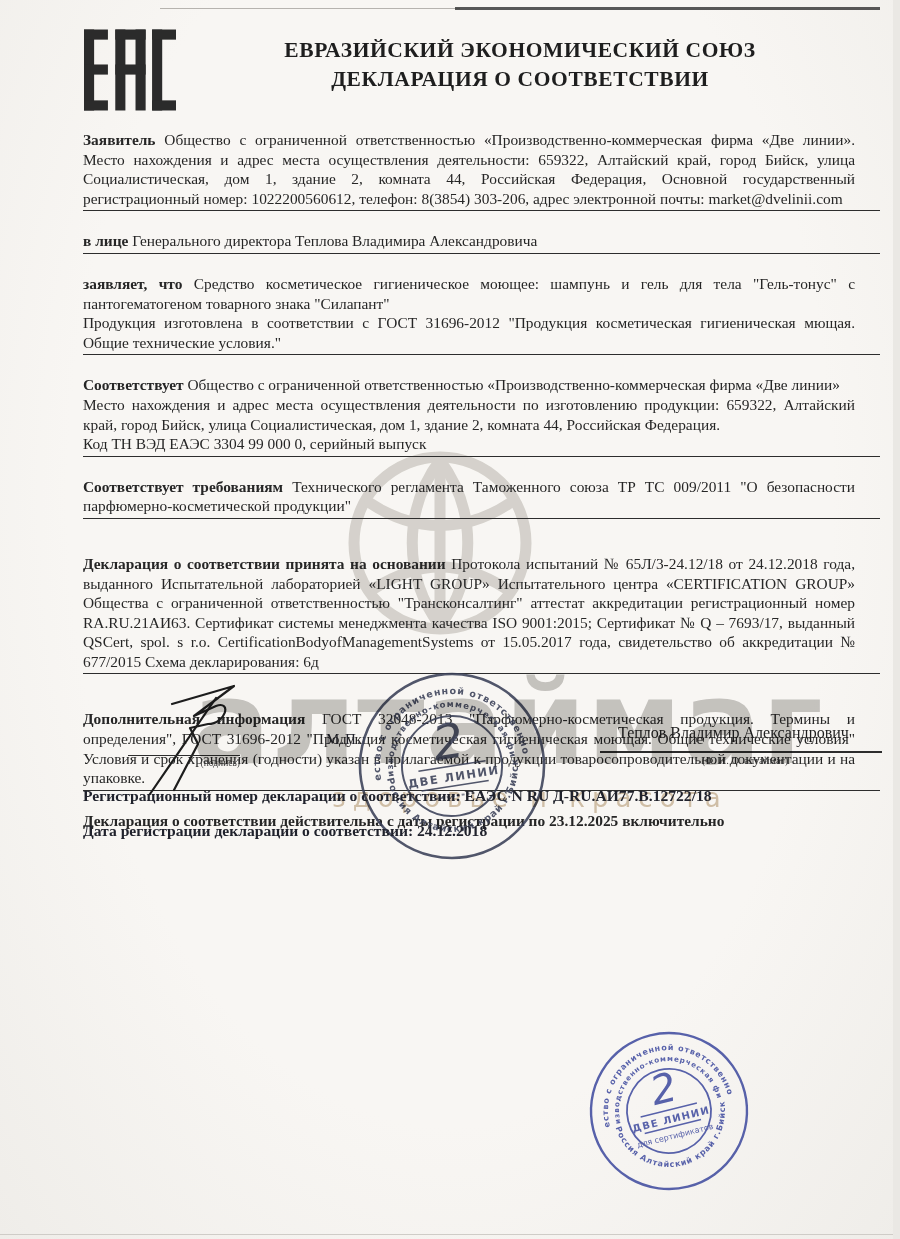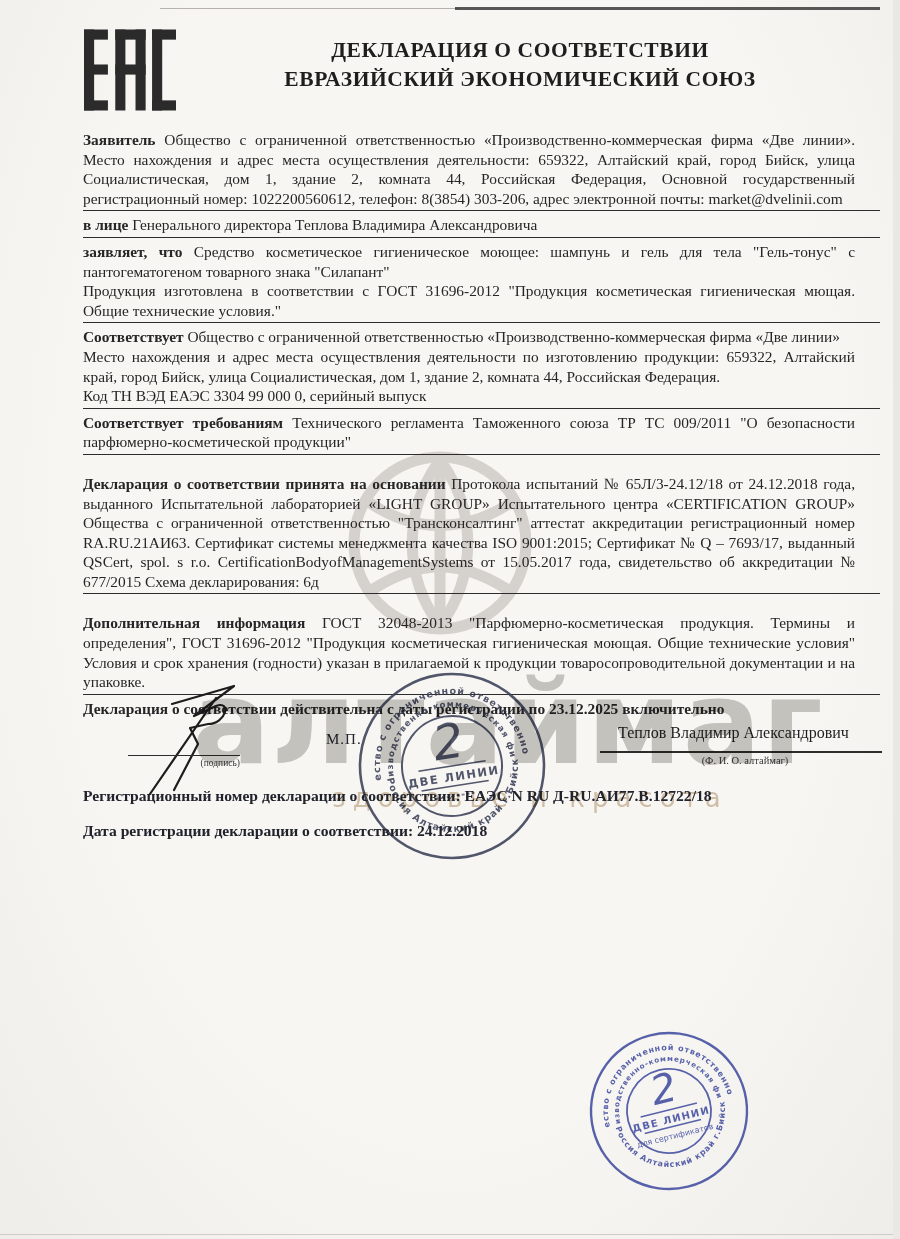--- a/index.html
+++ b/index.html
@@ -15,21 +15,21 @@
   
   .eac{position:absolute;left:84px;top:27px;}
   .sr{position:absolute;width:1px;height:1px;overflow:hidden;clip-path:inset(50%);}
   .titles{position:absolute;left:210px;top:36px;width:620px;text-align:center;}
   .title-l{font-weight:bold;font-size:21.5px;letter-spacing:.6px;line-height:29px;color:#1e1e1e;}
 
   
   .doc-col{position:absolute;left:83px;top:130px;width:797px;font-size:15.4px;line-height:19.6px;}
   .blk{margin:0;padding:0 25px 0 0;text-align:justify;}
   .blk b{font-weight:bold;}
-  .ul{border-bottom:1.6px solid #2d2d2d;padding-bottom:2px;margin-bottom:4px;}
+  .ul{border-bottom:1.6px solid #2d2d2d;padding-bottom:2px;margin-bottom:20px;}
   .gap{height:15px;}
   .allbold{font-weight:bold;}
 
   
   .abs{position:absolute;}
   .mp{left:326px;top:731px;font-size:15px;color:#23242c;letter-spacing:1px;}
   .fio-name{left:618px;top:724px;font-size:16px;color:#1f1f1f;}
   .fio-line{left:600px;top:751px;width:282px;height:1.6px;background:#2d2d2d;}
   .fio-label{left:640px;top:755px;width:210px;text-align:center;font-size:10.5px;color:#3a3a3a;}
   .sig-line{left:128px;top:755px;width:112px;height:1.4px;background:#2d2d2d;}
@@ -70,22 +70,22 @@
         <rect x="34" y="0" width="33" height="11"></rect>
           <rect x="34" y="38" width="33" height="11"></rect>
         <rect x="74" y="0" width="11" height="88"></rect>
           <rect x="74" y="0" width="26" height="11"></rect>
         <rect x="74" y="77" width="26" height="11"></rect>
       </g>
     </svg>
   </div>
 
   <div class="titles">
+    <div class="title-l">ЕВРАЗИЙСКИЙ ЭКОНОМИЧЕСКИЙ СОЮЗ</div>
     <div class="title-l">ДЕКЛАРАЦИЯ О СООТВЕТСТВИИ</div>
-    <div class="title-l">ЕВРАЗИЙСКИЙ ЭКОНОМИЧЕСКИЙ СОЮЗ</div>
   </div>
 
   <svg class="abs emblem" width="190" height="190" viewBox="0 0 190 190">
     <g fill="none" stroke="#c3c0ba" stroke-width="11" stroke-linecap="round">
       <circle cx="95" cy="95" r="86"></circle>
       <path d="M95,12 C58,62 58,128 95,178"></path>
       <path d="M95,12 C132,62 132,128 95,178"></path>
       <path d="M25,55 C70,85 120,85 165,55"></path>
       <path d="M30,140 C75,112 115,112 160,140"></path>
       <path d="M95,12 L95,178"></path>

